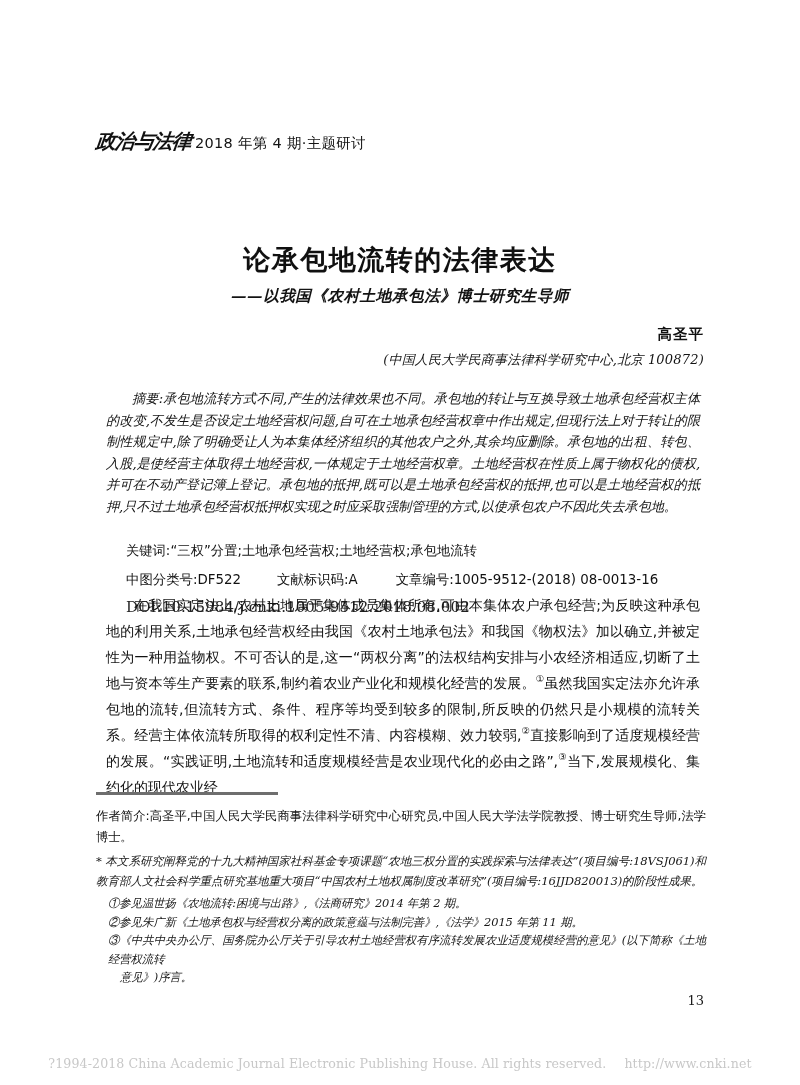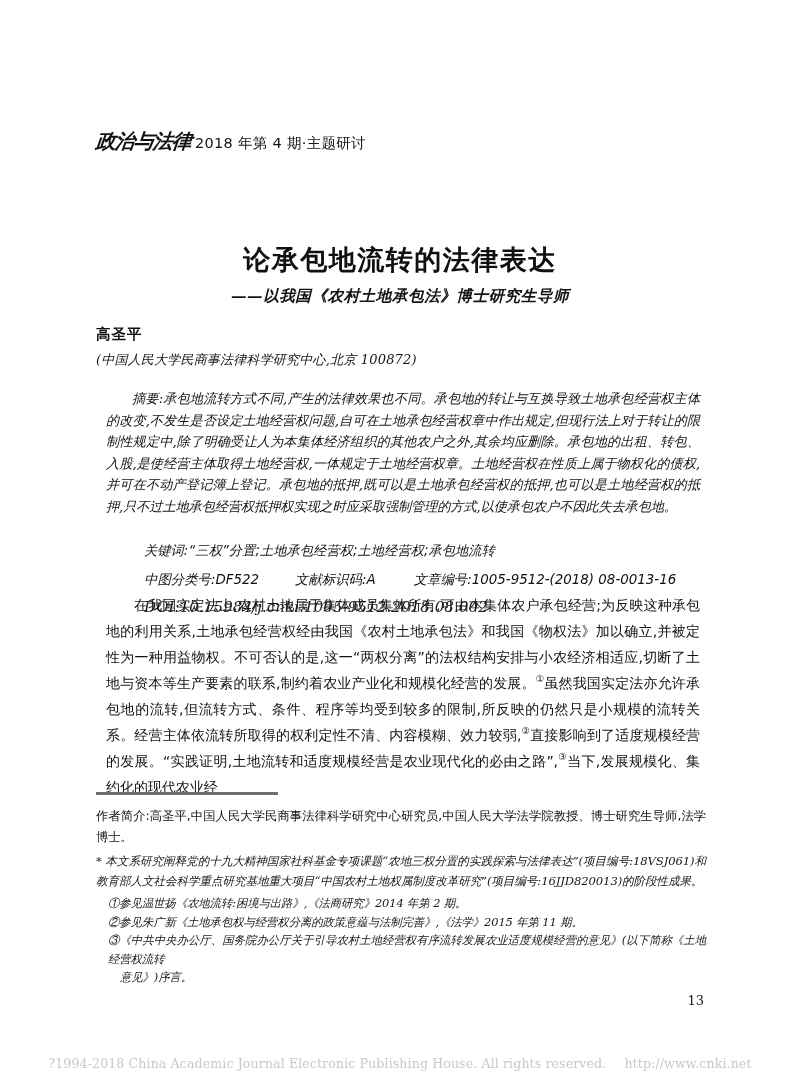--- a/index.html
+++ b/index.html
@@ -73,21 +73,21 @@
     font-weight: 600;
     letter-spacing: .6px;
     color: #131313;
   }
 
   .author-block {
     position: absolute;
     left: 96px;
     top: 325px;
     width: 608px;
-    text-align: left;
+    text-align: right;
   }
   .author-name {
     font-size: 14.5px;
     font-weight: 700;
     letter-spacing: 1px;
     color: #111;
   }
   .author-affil {
     margin-top: 7px;
     font-family: "DejaVu Serif", "Liberation Serif", serif;
@@ -109,24 +109,23 @@
     line-height: 21.6px;
     text-align: justify;
     text-align-last: left;
     text-indent: 26px;
     color: #131313;
     letter-spacing: -0.1px;
   }
 
   .meta {
     position: absolute;
-    left: 122px;
+    left: 104px;
     top: 540px;
     width: 594px;
-    font-style: italic;
   }
   .meta-keywords {
     font-size: 13.2px;
     line-height: 22px;
     color: #131313;
     text-indent: 22px;
     letter-spacing: .1px;
   }
   .meta-ids {
     margin-top: 7px;

